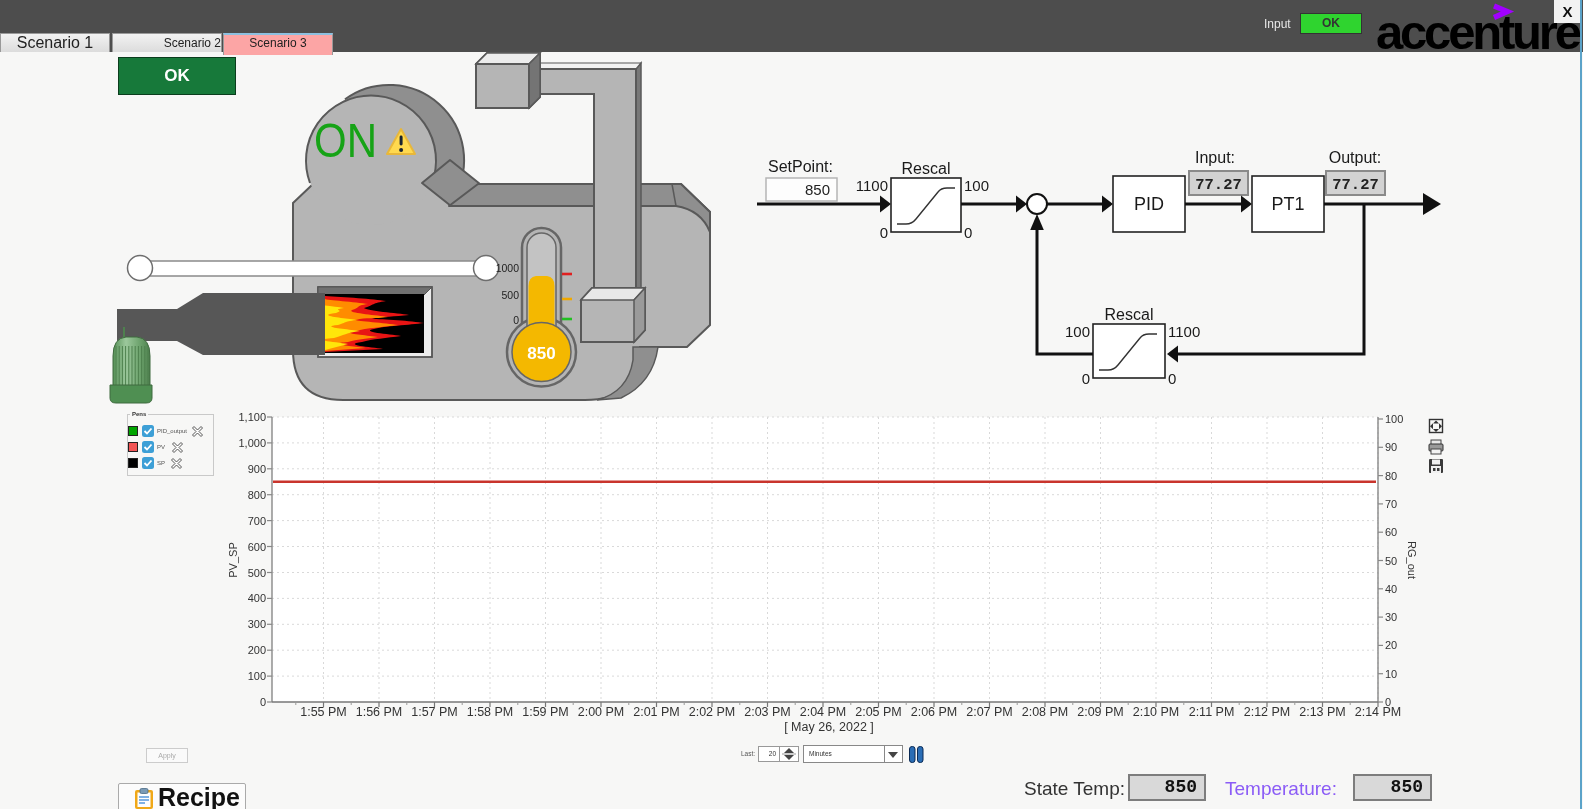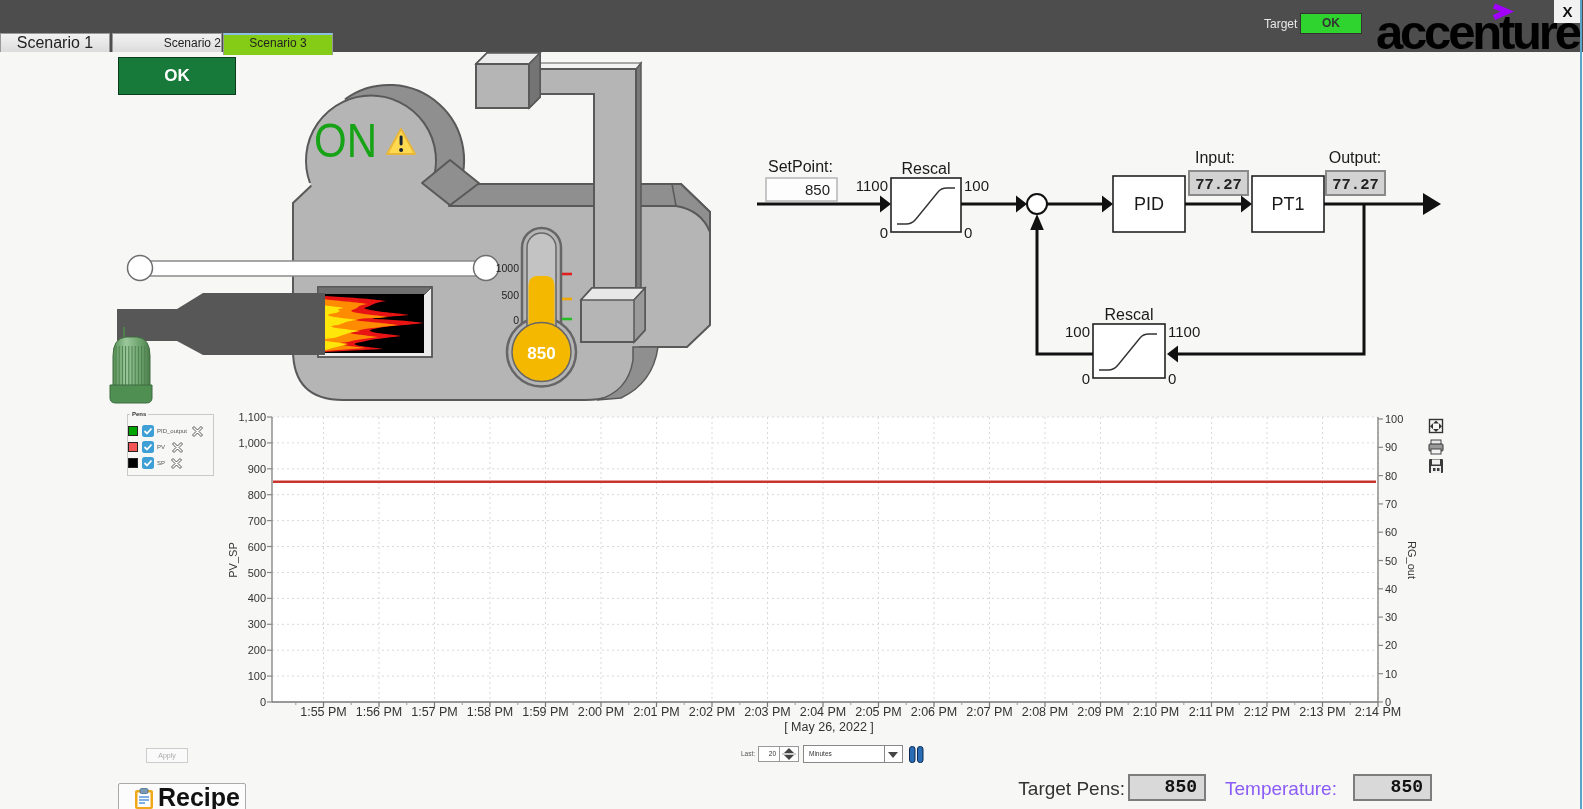--- a/index.html
+++ b/index.html
@@ -1,21 +1,21 @@
 <!DOCTYPE html>
 <html><head><meta charset="utf-8"><style>
 *{margin:0;padding:0;box-sizing:border-box}
 body{width:1583px;height:809px;position:relative;overflow:hidden;background:#f7f7f6;font-family:"Liberation Sans",sans-serif}
 .abs{position:absolute}
 </style></head><body>
 <div class="abs" style="left:0;top:0;width:1583px;height:52px;background:#4d4d4d"></div>
 <div class="abs" style="left:0;top:33px;width:110px;height:19px;background:linear-gradient(#f2f2f2,#dcdcdc);border:1px solid #999;border-bottom:none;font-size:16px;color:#222;text-align:center;line-height:18px">Scenario 1</div>
 <div class="abs" style="left:112px;top:33px;width:110px;height:19px;background:linear-gradient(#f2f2f2,#dcdcdc);border:1px solid #999;border-bottom:none;font-size:12px;color:#222;text-align:right;line-height:18px">Scenario 2</div>
-<div class="abs" style="left:223px;top:33px;width:110px;height:22px;background:#84cc16;border:1px solid #999;border-top:2px solid #8cc0e0;border-bottom:none;font-size:12px;color:#222;text-align:center;line-height:17px;z-index:3">Scenario 3</div>
-<div class="abs" style="left:1264px;top:17px;font-size:12px;color:#e8e8e8">Target</div>
+<div class="abs" style="left:223px;top:33px;width:110px;height:22px;background:#fca5a5;border:1px solid #999;border-top:2px solid #8cc0e0;border-bottom:none;font-size:12px;color:#222;text-align:center;line-height:17px;z-index:3">Scenario 3</div>
+<div class="abs" style="left:1264px;top:17px;font-size:12px;color:#e8e8e8">Input</div>
 <div class="abs" style="left:1300px;top:13px;width:62px;height:21px;background:#2fd42f;border:1.5px solid #333;font-size:12px;font-weight:bold;color:#333;text-align:center;line-height:18px">OK</div>
 <svg class="abs" style="left:1370px;top:0" width="213" height="60" viewBox="1370 0 213 60">
     <text x="1376" y="49" font-size="49" font-weight="bold" fill="#000" letter-spacing="-3.2" font-family="Liberation Sans, sans-serif">accenture</text>
     <path d="M1494,6 L1507.5,11.5 L1494,17.5" fill="none" stroke="#a100ff" stroke-width="5.2"></path>
   </svg>
 <div class="abs" style="left:1554px;top:0;width:27px;height:23px;background:#f2f2f2;font-size:15px;font-weight:bold;color:#111;text-align:center;line-height:23px">X</div>
 <div class="abs" style="left:1580px;top:0;width:2px;height:809px;background:#5ba3c9"></div>
 <div class="abs" style="left:118px;top:57px;width:118px;height:38px;background:#17793a;border:1px solid #0b3d1d;font-size:17px;font-weight:bold;color:#fff;text-align:center;line-height:36px">OK</div>
 <svg style="position:absolute;left:90px;top:40px" width="650" height="375" viewBox="90 40 650 375">
 <circle cx="389" cy="160" r="75" fill="#8f8f8f"></circle>
@@ -358,15 +358,15 @@
 <div class="abs" style="left:118px;top:783px;width:128px;height:30px;background:#fcfcfc;border:1px solid #aaa;border-radius:2px"></div>
 <svg class="abs" style="left:133px;top:788px" width="22" height="22" viewBox="0 0 22 22">
     <rect x="2" y="2" width="18" height="19" rx="2" fill="#f0a818"></rect>
     <rect x="4.5" y="4.5" width="13" height="14.5" fill="#fdfdfd"></rect>
     <rect x="7" y="0.5" width="8" height="5" rx="1.5" fill="#7a9ab5" stroke="#4a6a85" stroke-width="0.8"></rect>
     <line x1="6" y1="9" x2="16" y2="9" stroke="#4a90d9" stroke-width="1.4"></line>
     <line x1="6" y1="12" x2="16" y2="12" stroke="#4a90d9" stroke-width="1.4"></line>
     <line x1="6" y1="15" x2="12" y2="15" stroke="#4a90d9" stroke-width="1.4"></line>
   </svg>
 <div class="abs" style="left:158px;top:783px;font-size:25px;font-weight:bold;color:#111">Recipe</div>
-<div class="abs" style="left:1000px;top:778px;width:125px;font-size:19px;color:#333;text-align:right">Target Pens:</div>
+<div class="abs" style="left:1000px;top:778px;width:125px;font-size:19px;color:#333;text-align:right">State Temp:</div>
 <div class="abs" style="left:1128px;top:774px;width:78px;height:27px;background:#d9d9d9;border:2px solid #7d7d7d;font-size:18px;font-weight:bold;color:#111;font-family:'Liberation Mono',monospace;text-align:right;line-height:23px;padding-right:7px">850</div>
 <div class="abs" style="left:1225px;top:778px;font-size:19px;color:#8b5cf6">Temperature:</div>
 <div class="abs" style="left:1353px;top:774px;width:79px;height:27px;background:#d9d9d9;border:2px solid #7d7d7d;font-size:18px;font-weight:bold;color:#111;font-family:'Liberation Mono',monospace;text-align:right;line-height:23px;padding-right:7px">850</div>
 </body></html>

